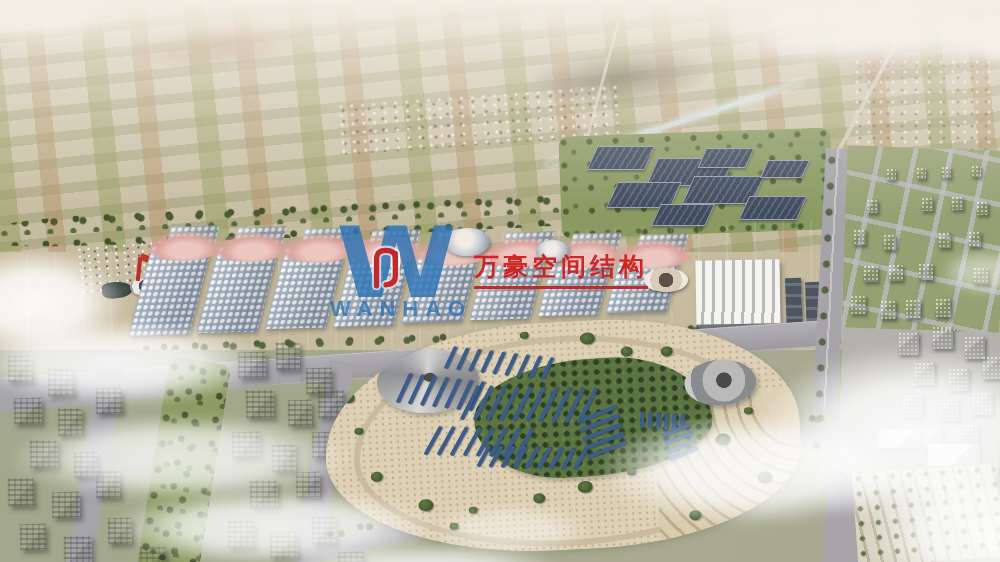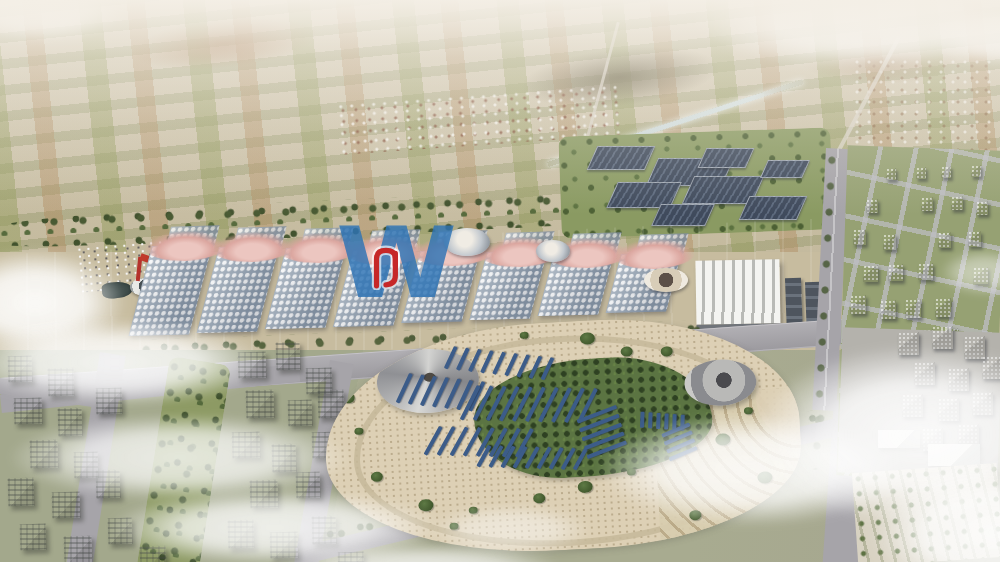--- a/index.html
+++ b/index.html
@@ -402,14 +402,16 @@
   <div id="haze" class="a"></div>
 
   <div id="wm" class="a">
     <span id="wm-w" class="a">W</span>
     <svg class="a" style="left:366px;top:244px;" width="42" height="46" viewBox="0 0 34 44">
       <path d="M7 40 V14 Q7 6 16 6 Q25 6 25 14 V20" fill="none" stroke="#ffffff" stroke-width="9" stroke-linecap="round" opacity=".65"></path>
       <path d="M25 9 V30 Q25 39 16 39" fill="none" stroke="#ffffff" stroke-width="9" stroke-linecap="round" opacity=".65"></path>
       <path d="M7 40 V14 Q7 6 16 6 Q25 6 25 14 V20" fill="none" stroke="#c62828" stroke-width="5" stroke-linecap="round"></path>
       <path d="M25 9 V30 Q25 39 16 39" fill="none" stroke="#c62828" stroke-width="5" stroke-linecap="round"></path>
     </svg>
+    <span id="wm-wanhao" class="a">WANHAO</span>
+    <span id="wm-cn" class="a">万豪空间结构</span>
   </div>
 </div>
 
 </body></html>

